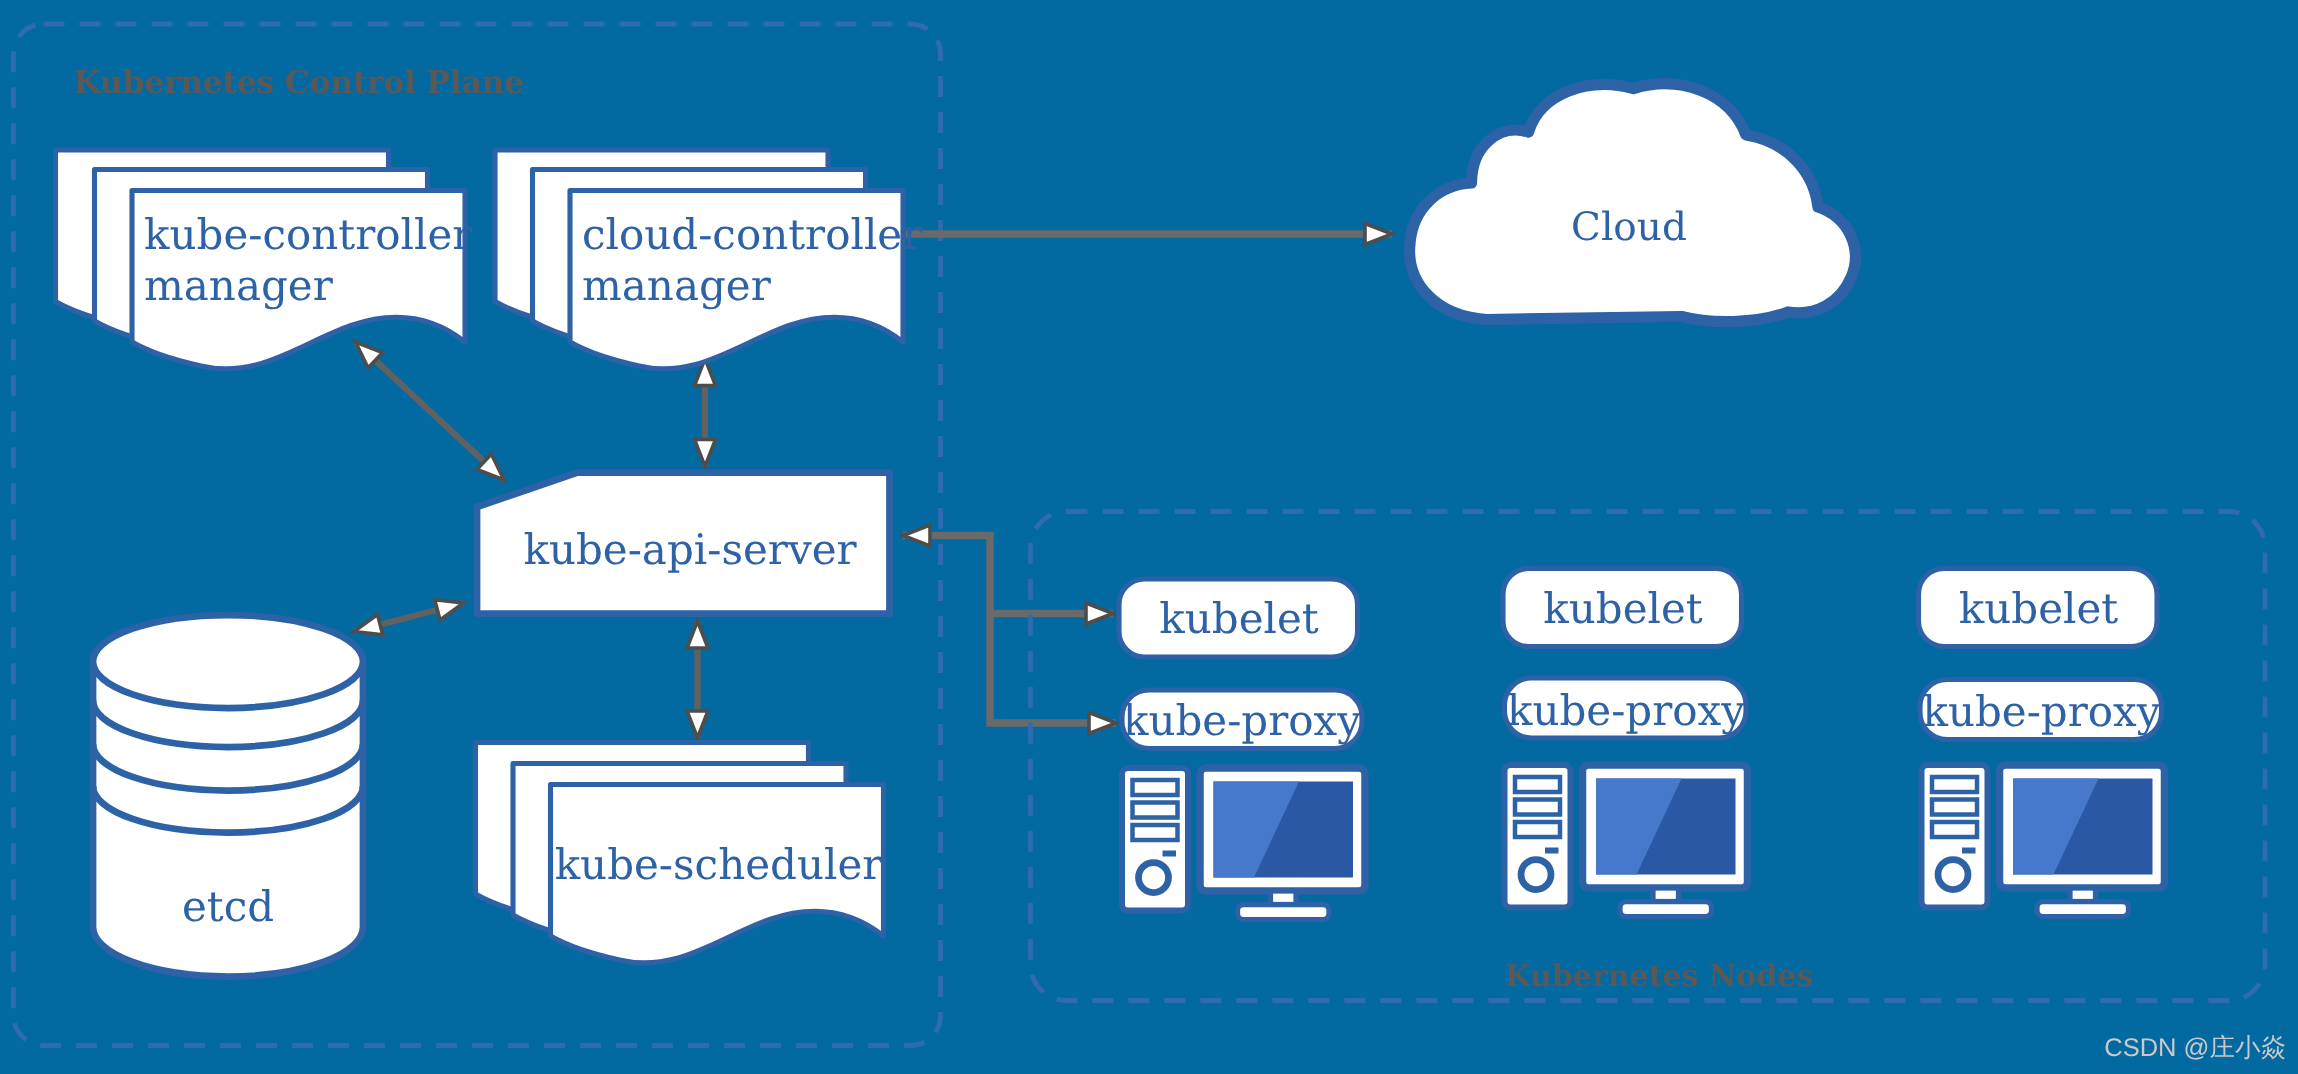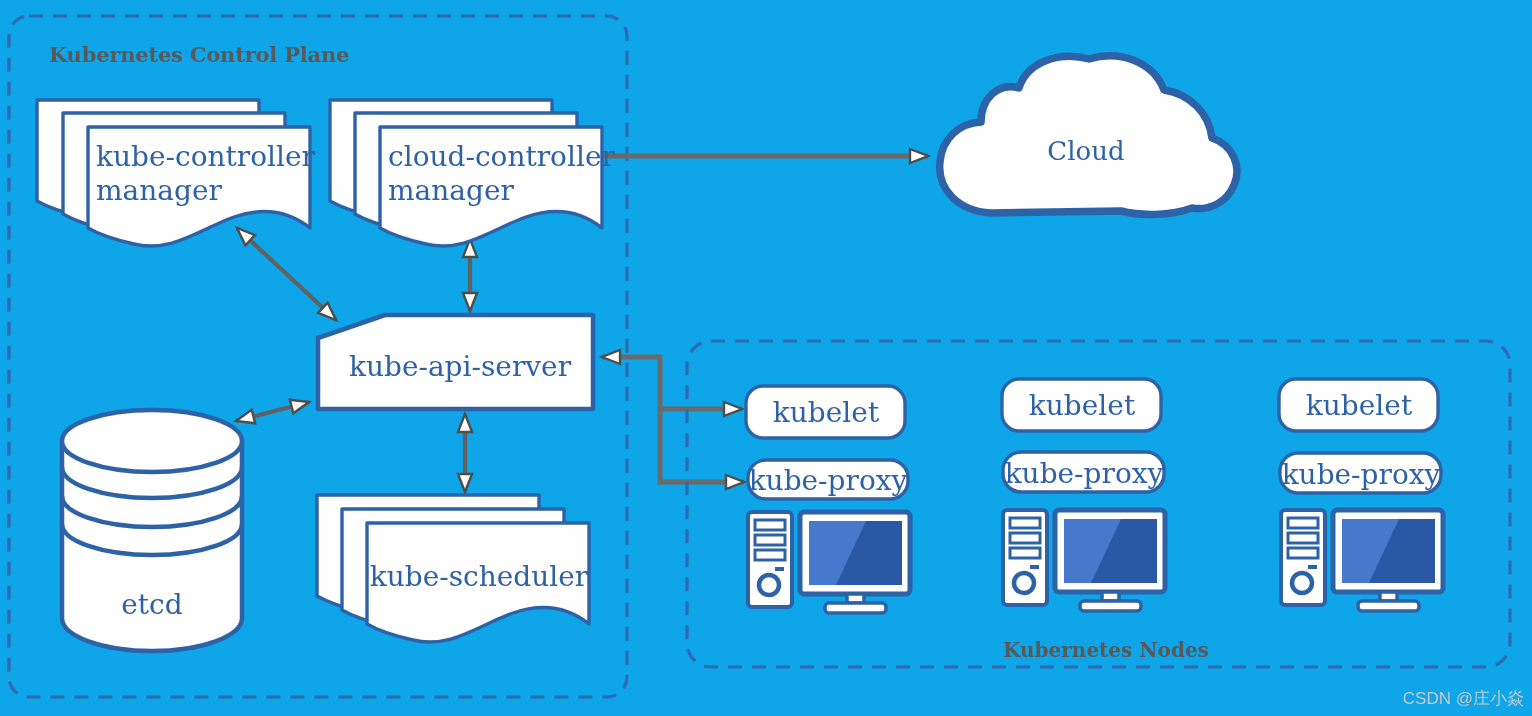--- a/index.html
+++ b/index.html
@@ -1,16 +1,16 @@
 <!DOCTYPE html>
 <html><head>
 <meta charset="utf-8">
 <style>
   html,body{margin:0;padding:0;background:#ffffff;}
-  .stage{position:relative;width:1532px;height:716px;background:#0ea5e9;overflow:hidden;
+  .stage{position:relative;width:1532px;height:716px;background:#0369a1;overflow:hidden;
          font-family:"DejaVu Serif", serif;}
   svg text{ font-family:"DejaVu Serif", serif; }
   .lbl      { fill:#2e62a6; font-size:28px; }
   .lbl-mid  { fill:#2e62a6; font-size:28px; text-anchor:middle; }
   .cloudlbl { fill:#2e62a6; font-size:26px; text-anchor:middle; }
   .title    { fill:#595959; font-size:21px; font-weight:bold; letter-spacing:-0.2px; }
   .title-mid{ fill:#595959; font-size:20px; font-weight:bold; text-anchor:middle; }
   .watermark{ fill:#c9c9c9; font-size:17px; text-anchor:end;
               font-family:"Liberation Sans", sans-serif; }
   .shape    { fill:#ffffff; stroke:#2e62a6; }

